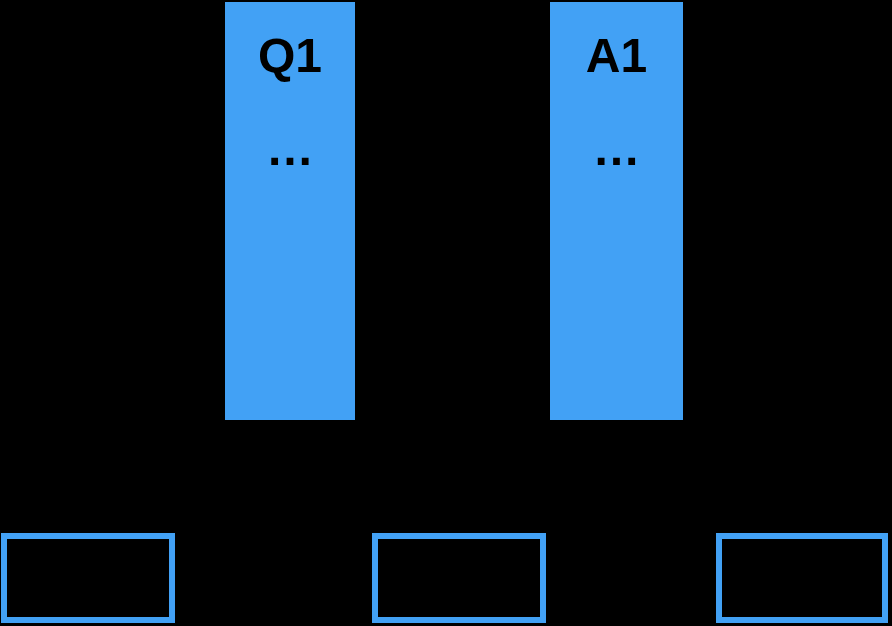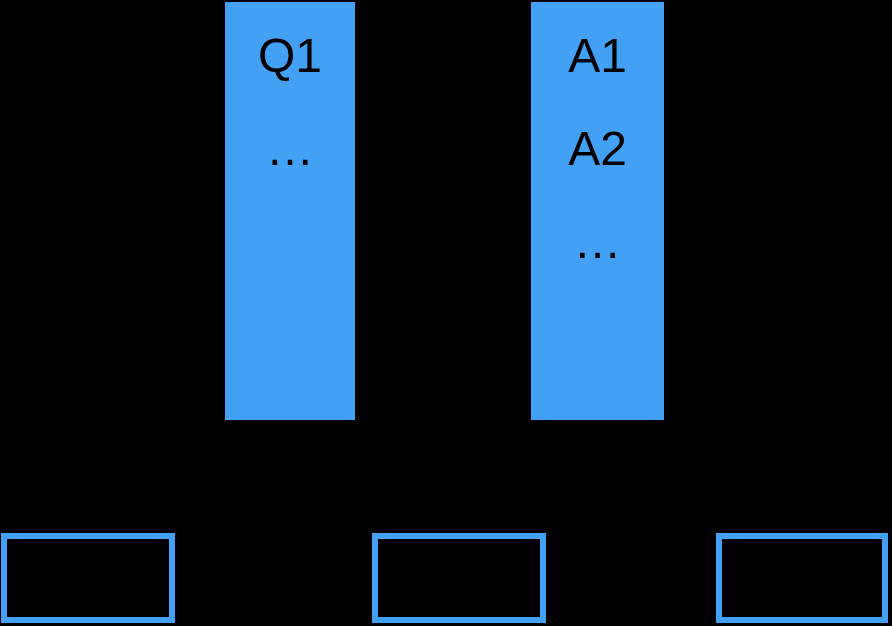--- a/index.html
+++ b/index.html
@@ -26,26 +26,26 @@
     height: 418px;
     background: var(--accent);
     display: flex;
     flex-direction: column;
     align-items: center;
     padding-top: 30px;
     gap: 45px;
     box-sizing: border-box;
   }
   .col-q { left: 225px; width: 130px; }
-  .col-a { left: 531px; width: 133px; }
+  .col-a { left: 550px; width: 133px; }
   .column span {
     color: var(--label);
     font-size: 48px;
     line-height: 48px;
-    font-weight: 400;
+    font-weight: 700;
     text-align: right;
     white-space: pre;
   }
   .outline-box {
     position: absolute;
     top: 533px;
     height: 90px;
     border: 6px solid var(--accent);
     box-sizing: border-box;
     background: transparent;
@@ -59,21 +59,20 @@
 
 <div class="canvas">
 
   <div class="column col-q">
     <span>Q1</span>
     <span>…</span>
   </div>
 
   <div class="column col-a">
     <span>A1</span>
-    <span>A2</span>
     <span>…</span>
   </div>
 
   <div class="outline-box box-1"></div>
   <div class="outline-box box-2"></div>
   <div class="outline-box box-3"></div>
 
 </div>
 
 </body></html>

